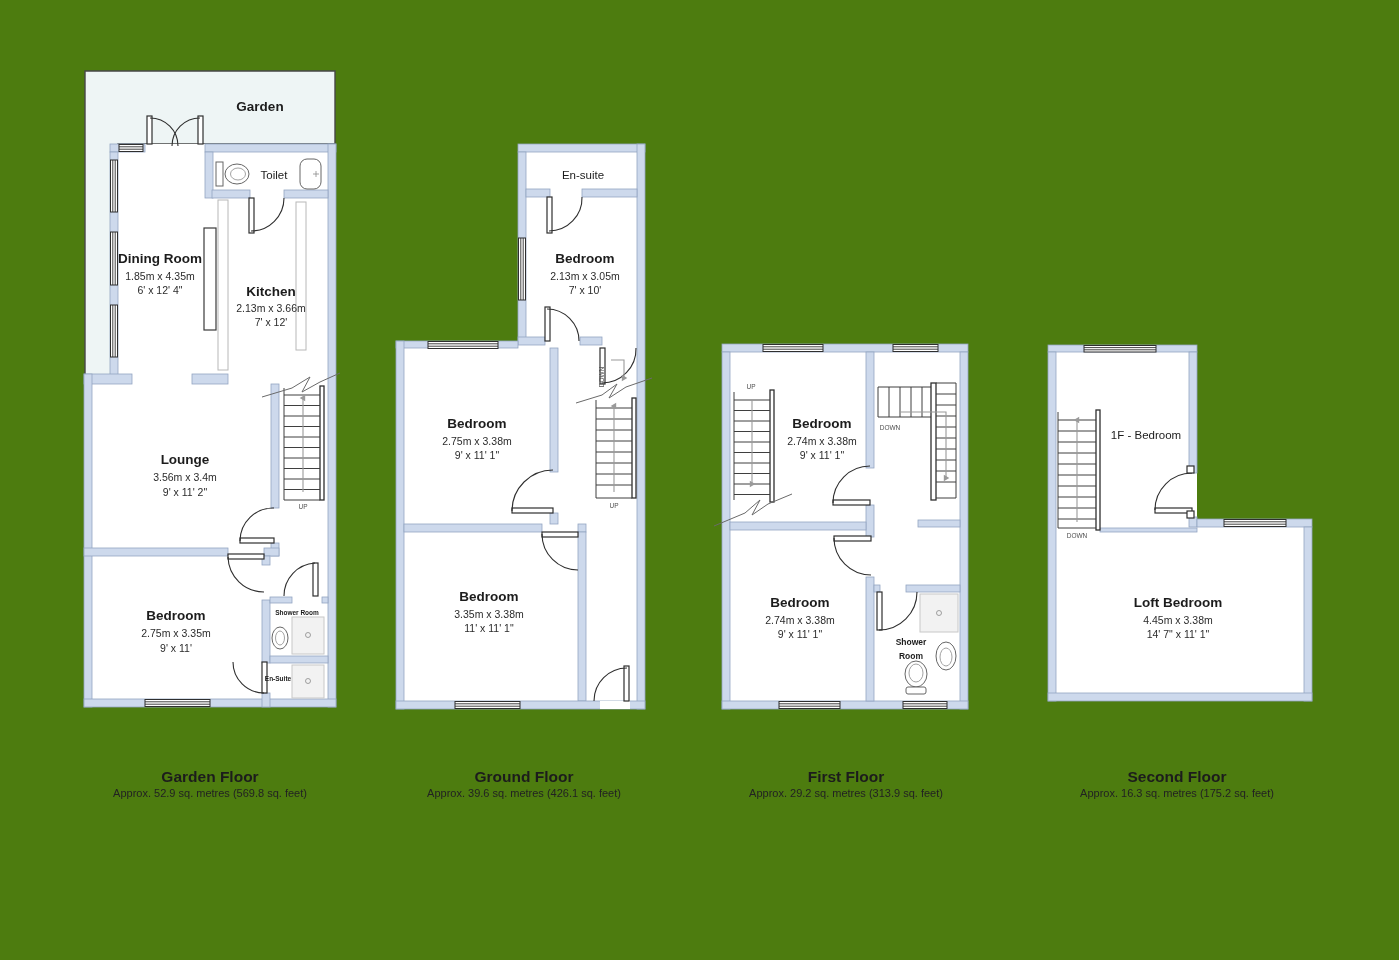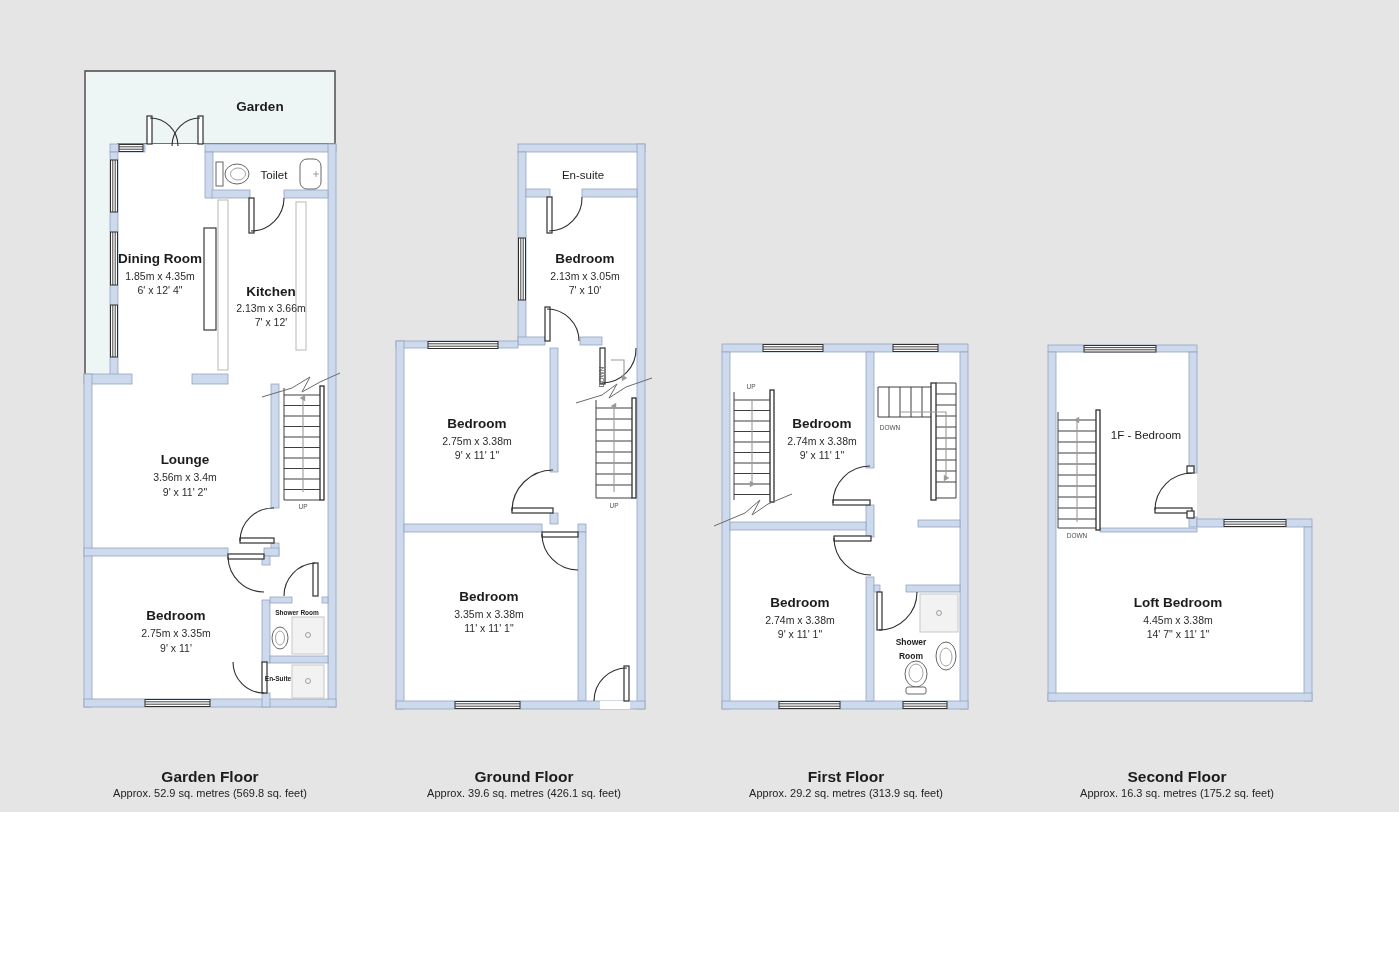--- a/index.html
+++ b/index.html
@@ -1,17 +1,17 @@
 <!DOCTYPE html>
 <html><head>
 <meta charset="utf-8">
 <title>Floorplan</title>
 <style>
   html,body{margin:0;padding:0;background:#ffffff;}
-  #canvas{position:relative;width:1399px;height:812px;background:#e5e5e5;overflow:hidden;
+  #canvas{position:relative;width:1399px;height:960px;background:#4d7c0f;overflow:hidden;
           font-family:"Liberation Sans",sans-serif;}
   svg text{font-family:"Liberation Sans",sans-serif;fill:#1c1c1c;}
   .wall{fill:#cdd9ec;stroke:#93a5c2;stroke-width:.8;}
   .chim{fill:#ffffff;stroke:#3a3a3a;stroke-width:1.2;}
   .garden{fill:#eef5f5;stroke:#474747;stroke-width:1.4;}
   .floorw{fill:#ffffff;stroke:none;}
   .dk{stroke:#2f2f2f;fill:none;stroke-width:1.1;}
   .leaf{fill:#ffffff;stroke:#2f2f2f;stroke-width:1.2;}
   .stair{stroke:#3f3f3f;stroke-width:1;fill:none;}
   .rail{fill:#ffffff;stroke:#2f2f2f;stroke-width:1.3;}

